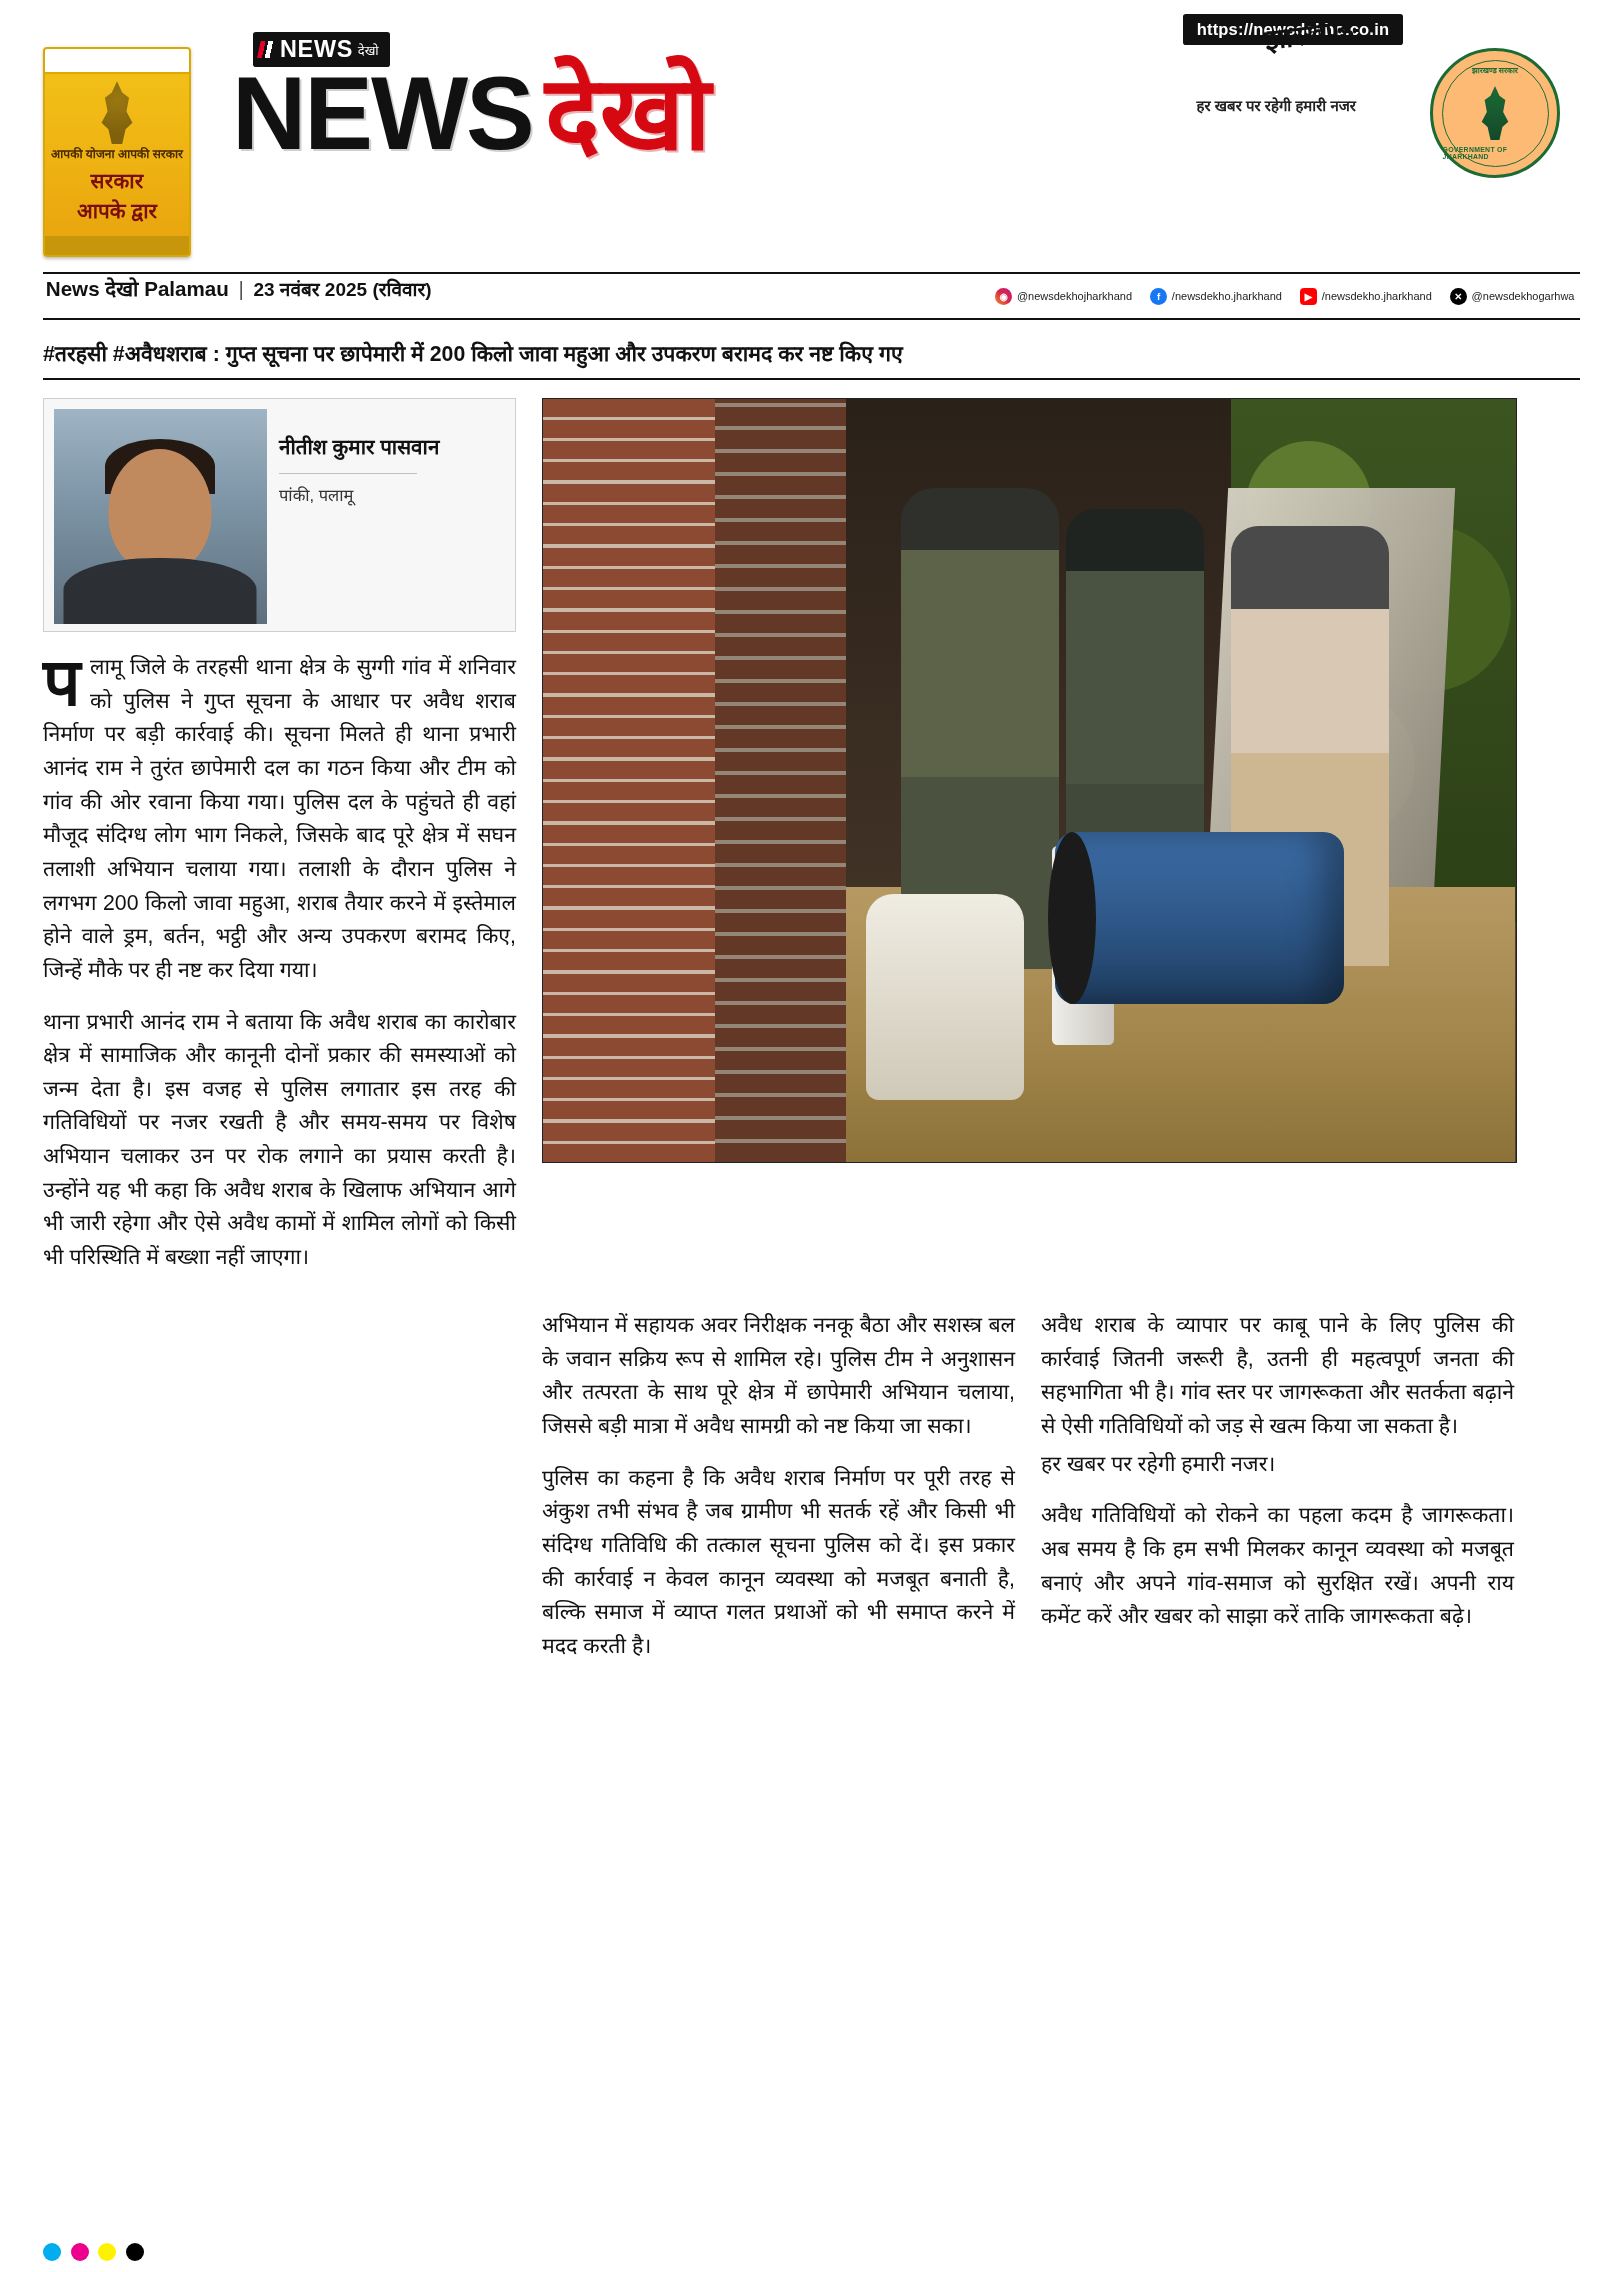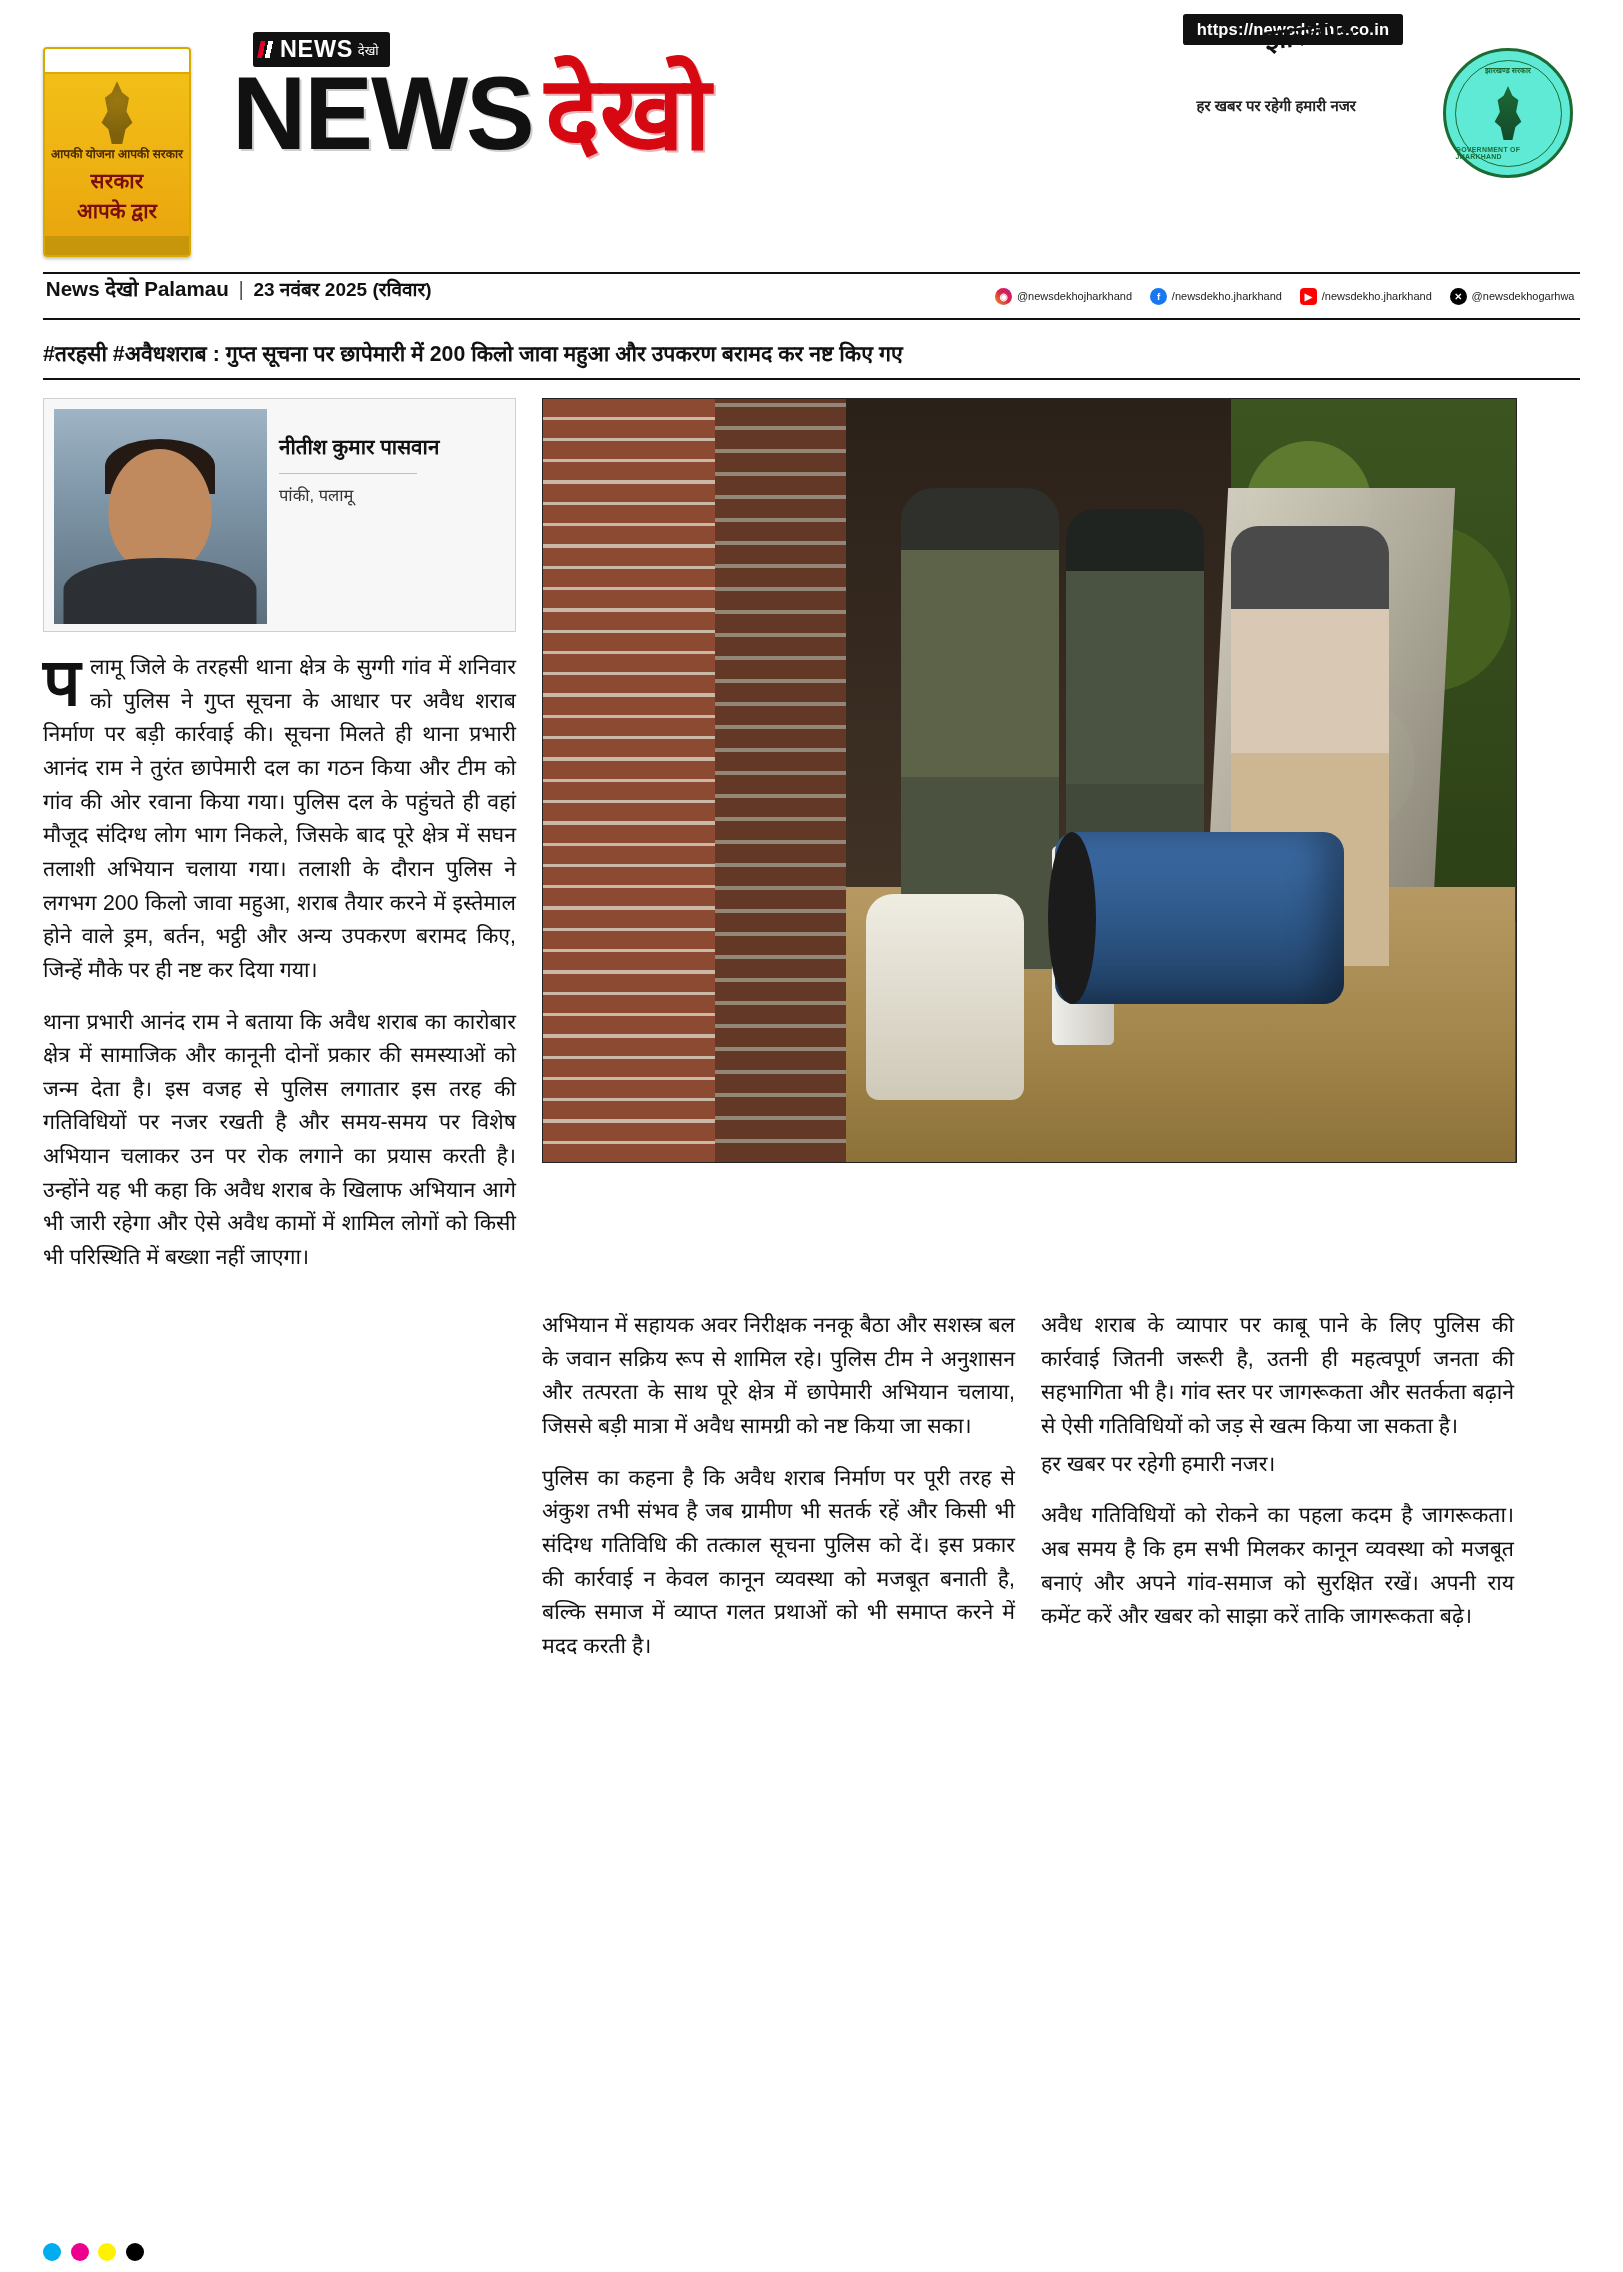--- a/index.html
+++ b/index.html
@@ -169,27 +169,27 @@
     color: #fff;
     font-size: 16.5px;
     font-weight: bold;
     padding: 6.2px 13.8px;
     border-radius: 2.8px;
     letter-spacing: 0.2px;
   }
 
   .seal {
     position: absolute;
-    right: 7px;
+    right: 20px;
     top: 48px;
     width: 124px;
     height: 124px;
     border-radius: 50%;
     border: 3.4px solid #1c6b35;
-    background: #5eead4;
+    background: #fdba74;
     display: flex;
     align-items: center;
     justify-content: center;
     flex-direction: column;
   }
   .seal .ring {
     width: 105px; height: 105px;
     border-radius: 50%;
     border: 1.4px solid #1c6b35;
     display: flex;

